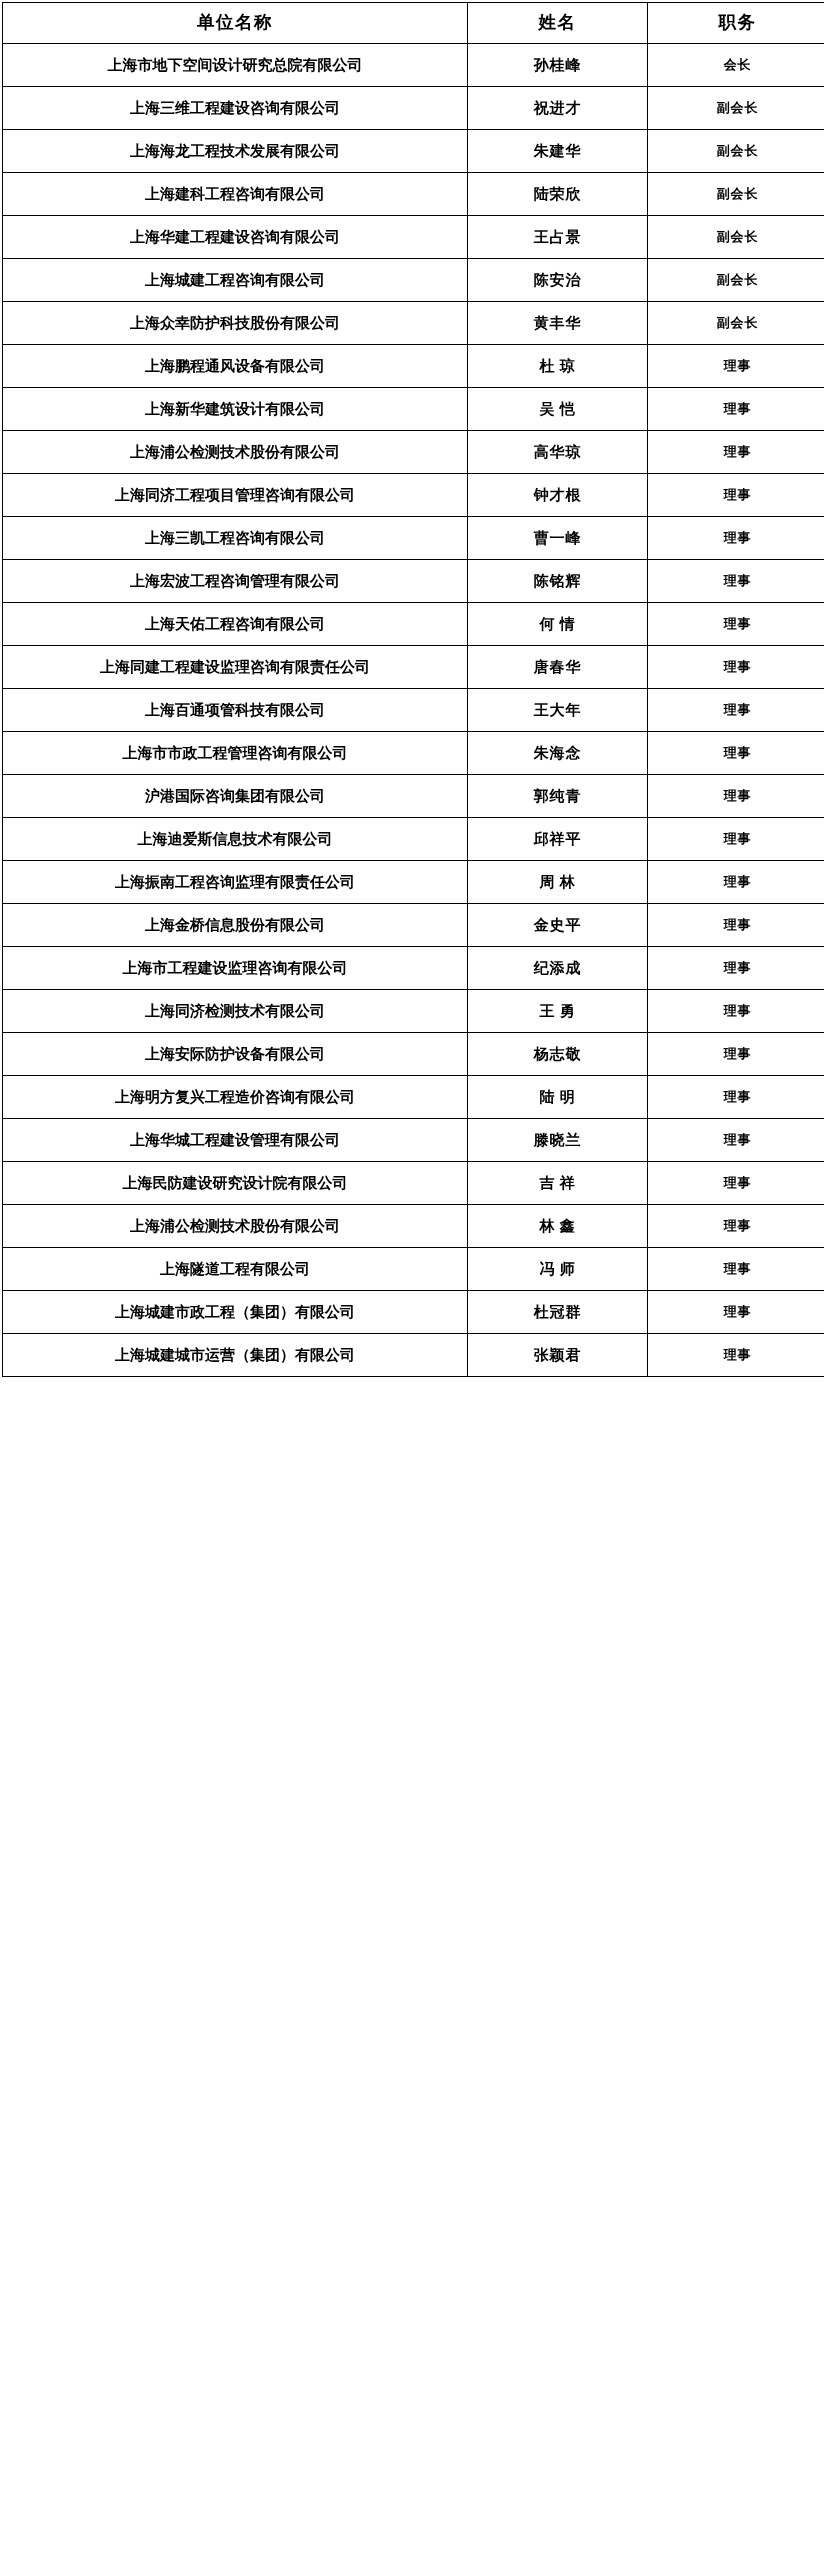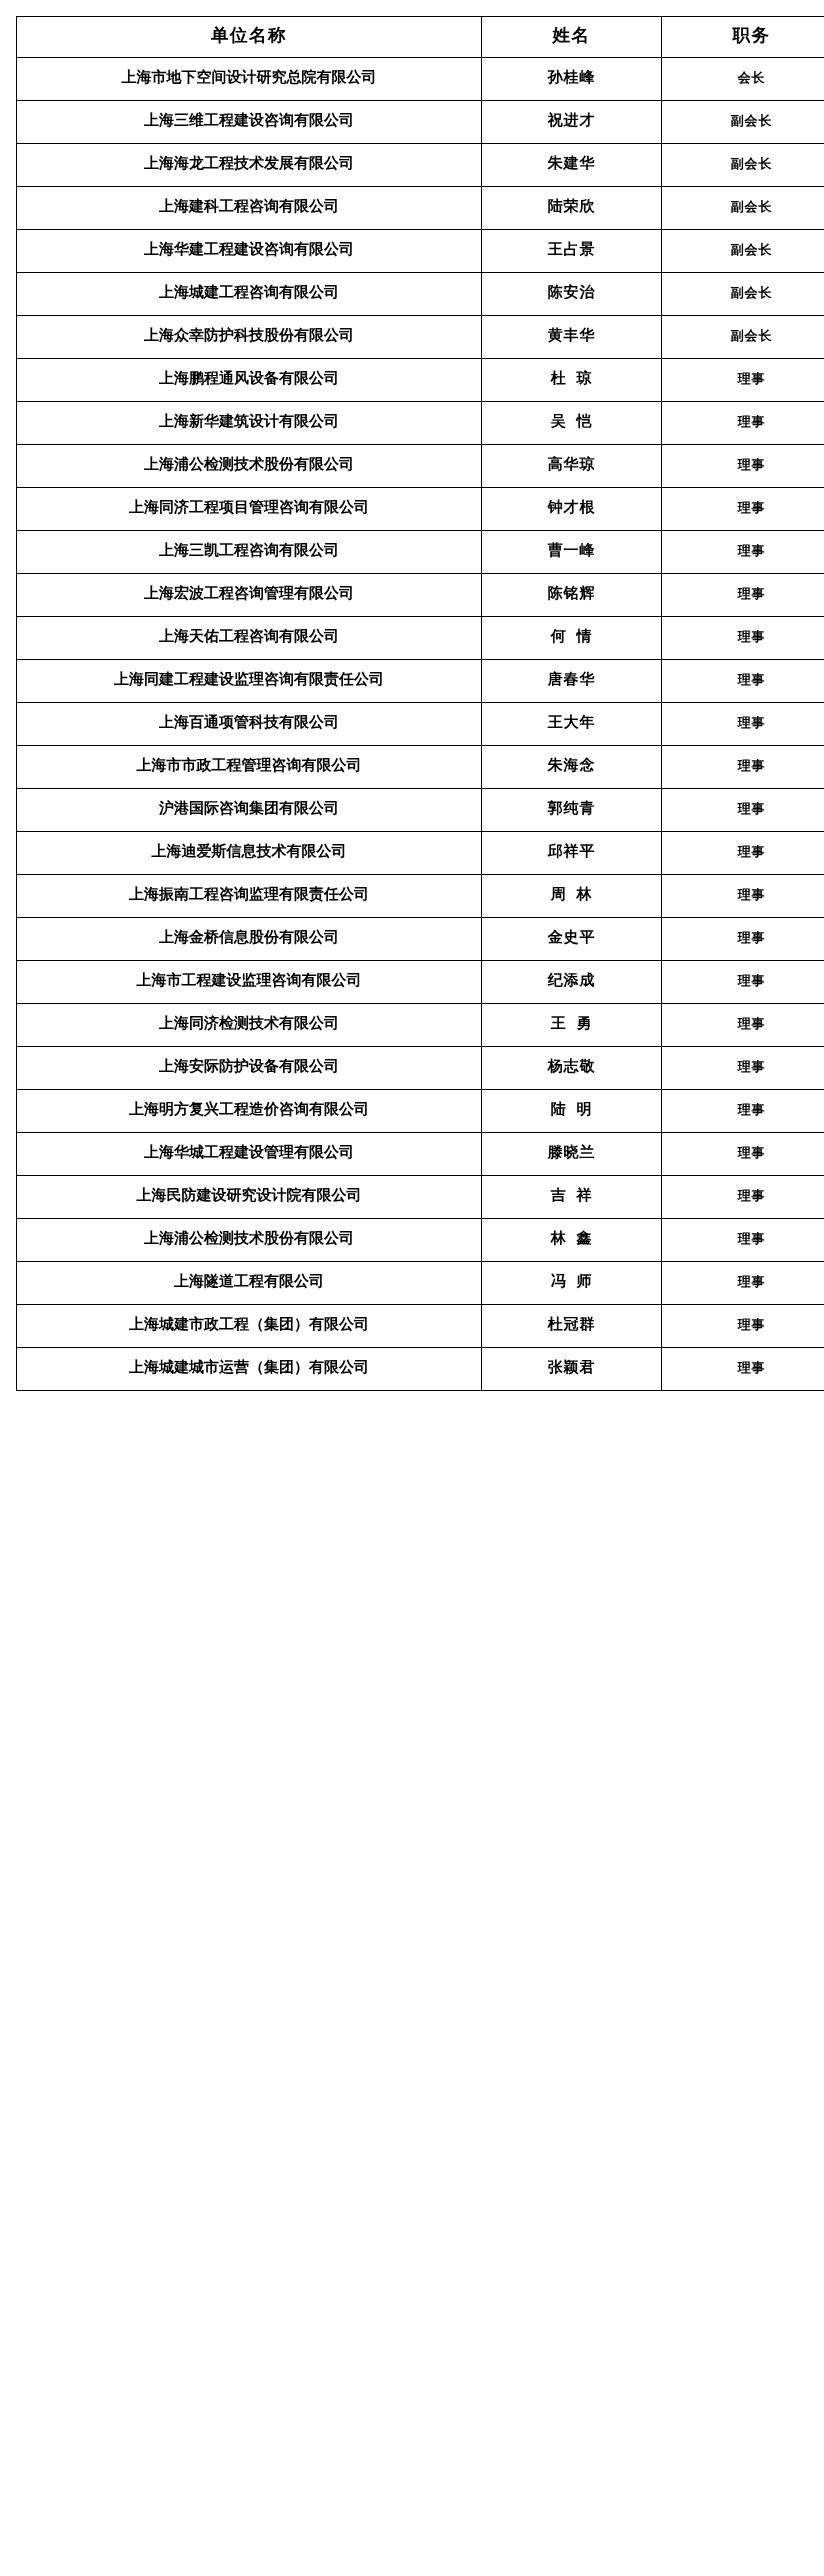--- a/index.html
+++ b/index.html
@@ -7,22 +7,21 @@
     padding: 0;
     background: #ffffff;
   }
   body {
     font-family: "Liberation Serif", "DejaVu Serif", serif;
     width: 824px;
   }
   .table-wrap {
     width: 800px;
     box-sizing: border-box;
-    padding: 16px;
-    font-family: Liberation Mono, monospace;
+    padding: 2px;
   }
   table.roster {
     border-collapse: collapse;
     width: 824px;
     table-layout: fixed;
     background: #ffffff;
   }
   table.roster col.c-unit { width: 465px; }
   table.roster col.c-name { width: 180px; }
   table.roster col.c-role { width: 180px; }

